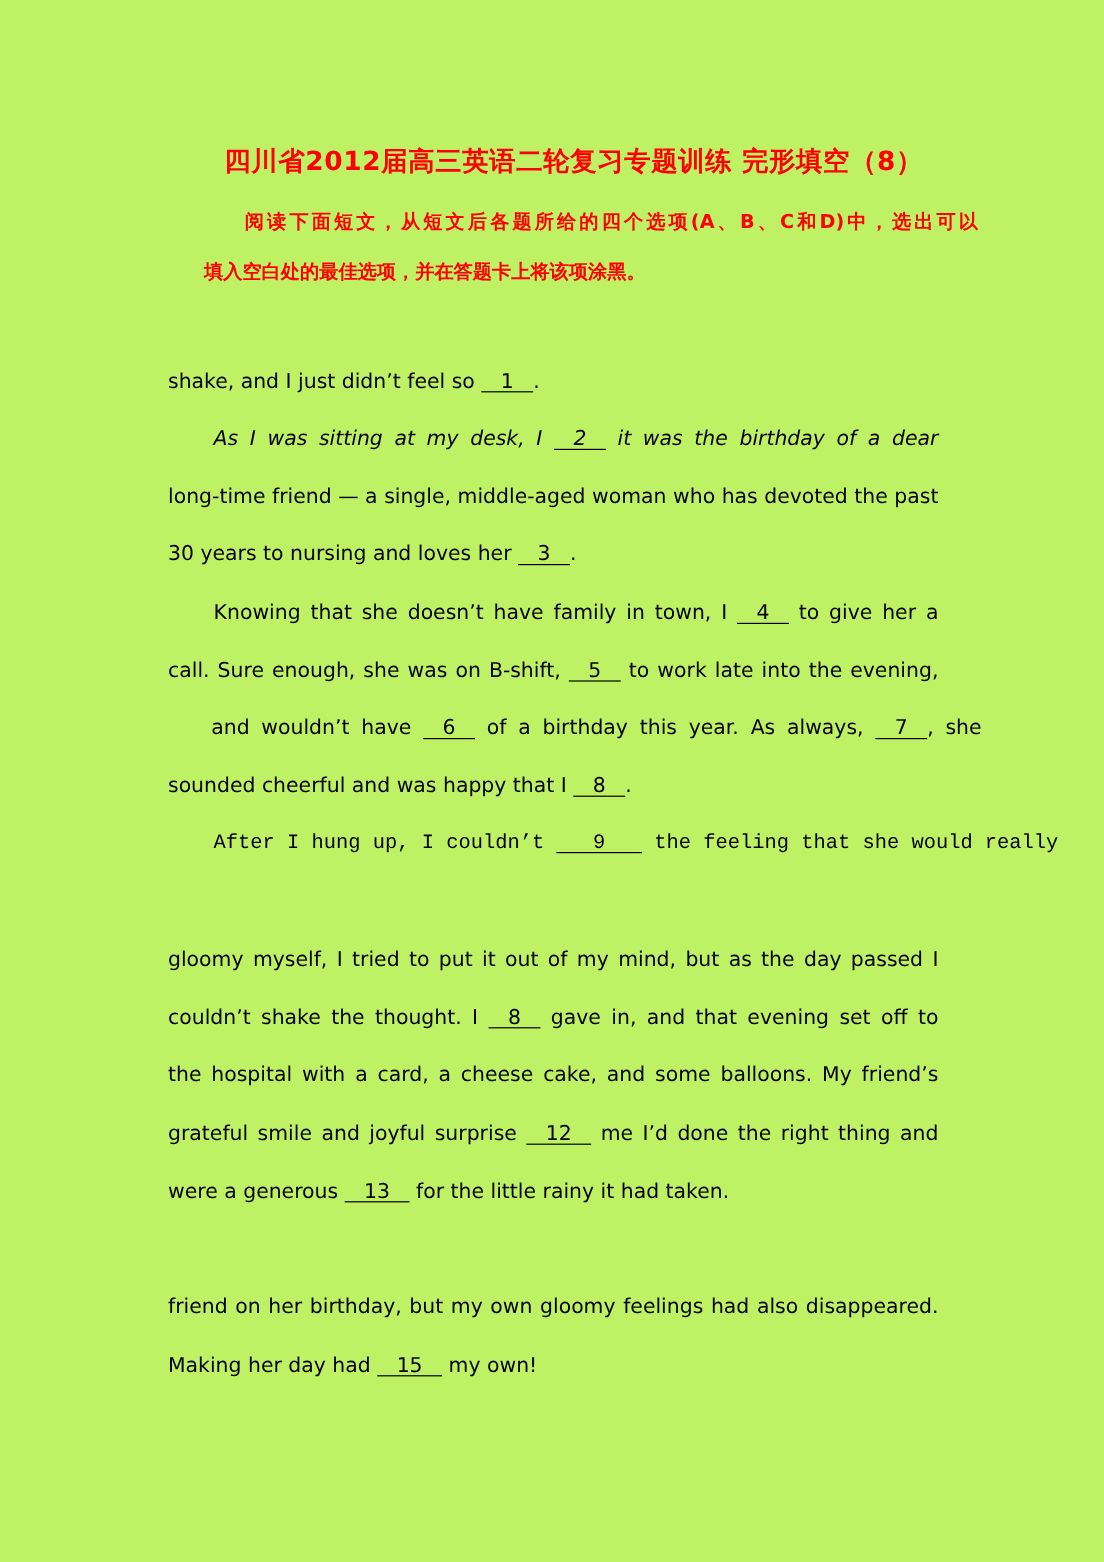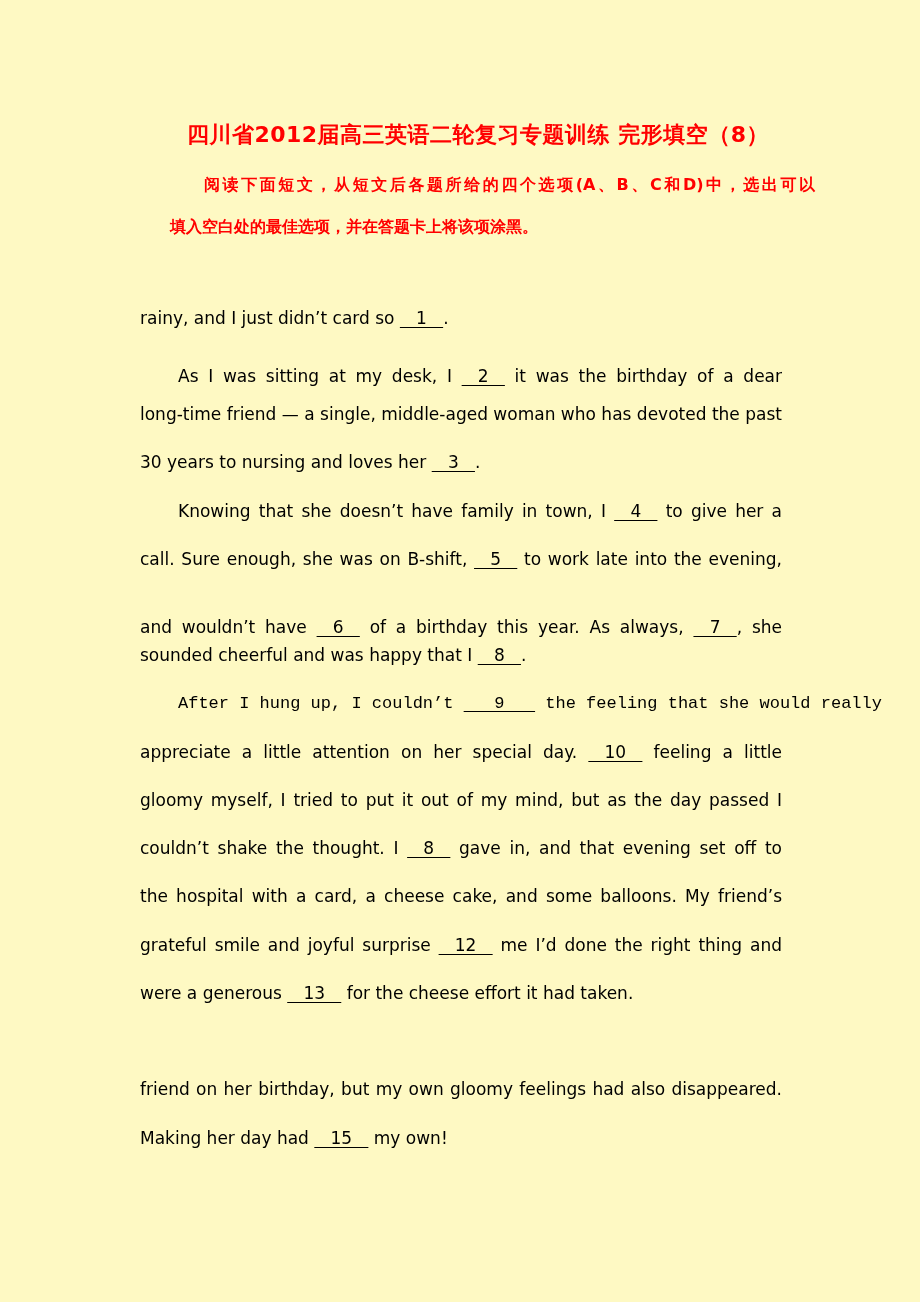--- a/index.html
+++ b/index.html
@@ -1,17 +1,17 @@
 <!DOCTYPE html>
 <html><head>
 <meta charset="utf-8">
 <style>
   html, body { margin: 0; padding: 0; background: #ffffff; }
   body { width: 920px; height: 1302px; position: relative; overflow: hidden; }
-  .page { position: absolute; left: 0; top: 0; width: 920px; height: 1302px; background: #fef9c3; }
+  .page { position: absolute; left: 0; top: 0; width: 920px; height: 1302px; background: #bef264; }
   .title {
     position: absolute; left: 0; top: 120px; width: 920px; text-align: center;
     font-family: "DejaVu Sans", sans-serif; font-weight: bold; font-size: 22px;
     color: #ff0000; letter-spacing: 0.5px; padding-left: 36px; box-sizing: border-box;
   }
   .instr {
     position: absolute; left: 140px; width: 645px;
     font-family: "DejaVu Sans", sans-serif; font-weight: bold; font-size: 16px;
     color: #ff0000; line-height: 24px; white-space: nowrap; margin-left: 30px;
   }
@@ -35,60 +35,57 @@
 <body>
 
 <div class="page">
 
   <div class="title">四川省2012届高三英语二轮复习专题训练 完形填空（8）</div>
 
   <div class="instr l1">阅读下面短文，从短文后各题所给的四个选项(A、B、C和D)中，选出可以</div>
   <div class="instr l2">填入空白处的最佳选项，并在答题卡上将该项涂黑。</div>
 
   <div class="line last" style="top:306px;">
-    <span>rainy, and I just didn’t card so </span><span class="blank">   1   </span><span>.</span>
+    <span>shake, and I just didn’t feel so </span><span class="blank">   1   </span><span>.</span>
   </div>
 
-  <div class="line indent" style="top:364px;">
+  <div class="line indent" style="top:354px;font-style:italic;">
     <span>As I was sitting at my desk, I </span><span class="blank">   2   </span><span> it was the birthday of a dear</span>
   </div>
   <div class="line" style="top:402px;">long-time friend — a single, middle-aged woman who has devoted the past</div>
   <div class="line last" style="top:450px;">
     <span>30 years to nursing and loves her </span><span class="blank">   3   </span><span>.</span>
   </div>
 
   <div class="line indent" style="top:499px;">
     <span>Knowing that she doesn’t have family in town, I </span><span class="blank">   4   </span><span> to give her a</span>
   </div>
   <div class="line" style="top:547px;">
     <span>call. Sure enough, she was on B-shift, </span><span class="blank">   5   </span><span> to work late into the evening,</span>
   </div>
-  <div class="line" style="top:615px;">
+  <div class="line" style="top:595px;margin-left:36px;">
     <span>and wouldn’t have </span><span class="blank">   6   </span><span> of a birthday this year. As always, </span><span class="blank">   7   </span><span>, she</span>
   </div>
   <div class="line last" style="top:643px;">
     <span>sounded cheerful and was happy that I </span><span class="blank">   8   </span><span>.</span>
   </div>
 
   <div class="line indent" style="top:692px;font-family:Liberation Mono, monospace;">
     <span>After I hung up, I couldn’t </span><span class="blank">   9   </span><span> the feeling that she would really</span>
-  </div>
-  <div class="line" style="top:740px;">
-    <span>appreciate a little attention on her special day. </span><span class="blank">   10   </span><span> feeling a little</span>
   </div>
   <div class="line" style="top:788px;">gloomy myself, I tried to put it out of my mind, but as the day passed I</div>
   <div class="line" style="top:836px;">
     <span>couldn’t shake the thought. I </span><span class="blank">   8   </span><span> gave in, and that evening set off to</span>
   </div>
   <div class="line" style="top:884px;">the hospital with a card, a cheese cake, and some balloons. My friend’s</div>
   <div class="line" style="top:933px;">
     <span>grateful smile and joyful surprise </span><span class="blank">   12   </span><span> me I’d done the right thing and</span>
   </div>
   <div class="line last" style="top:981px;">
-    <span>were a generous </span><span class="blank">   13   </span><span> for the cheese effort it had taken.</span>
+    <span>were a generous </span><span class="blank">   13   </span><span> for the little rainy it had taken.</span>
   </div>
 
   <div class="line" style="top:1077px;">friend on her birthday, but my own gloomy feelings had also disappeared.</div>
   <div class="line last" style="top:1126px;">
     <span>Making her day had </span><span class="blank">   15   </span><span> my own!</span>
   </div>
 
 </div>
 
 </body></html>

